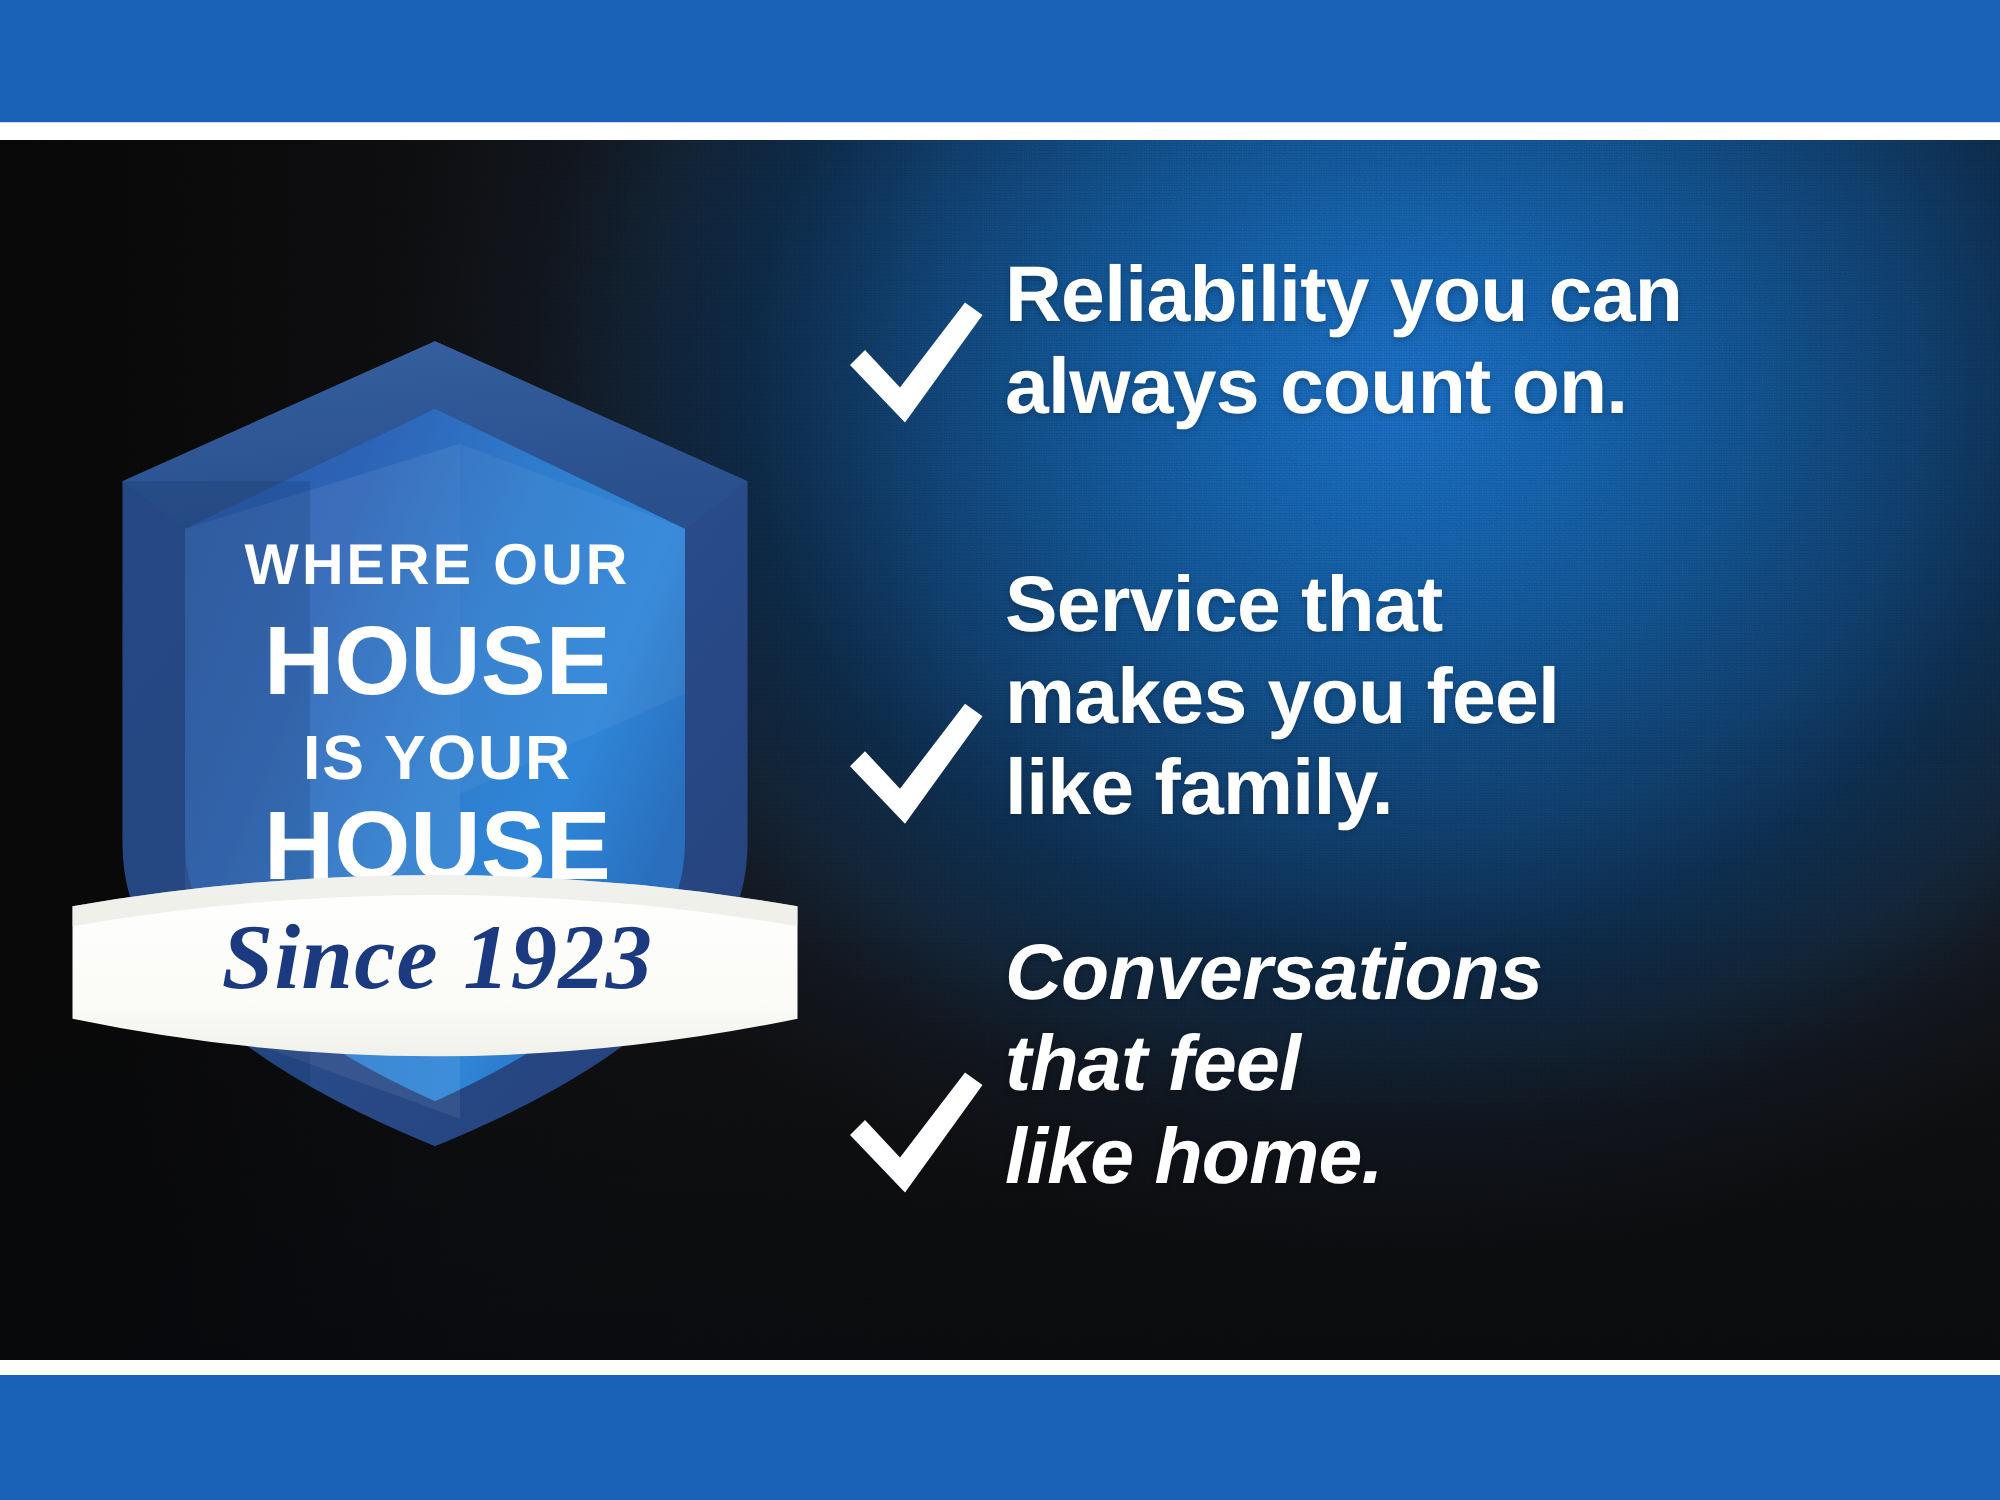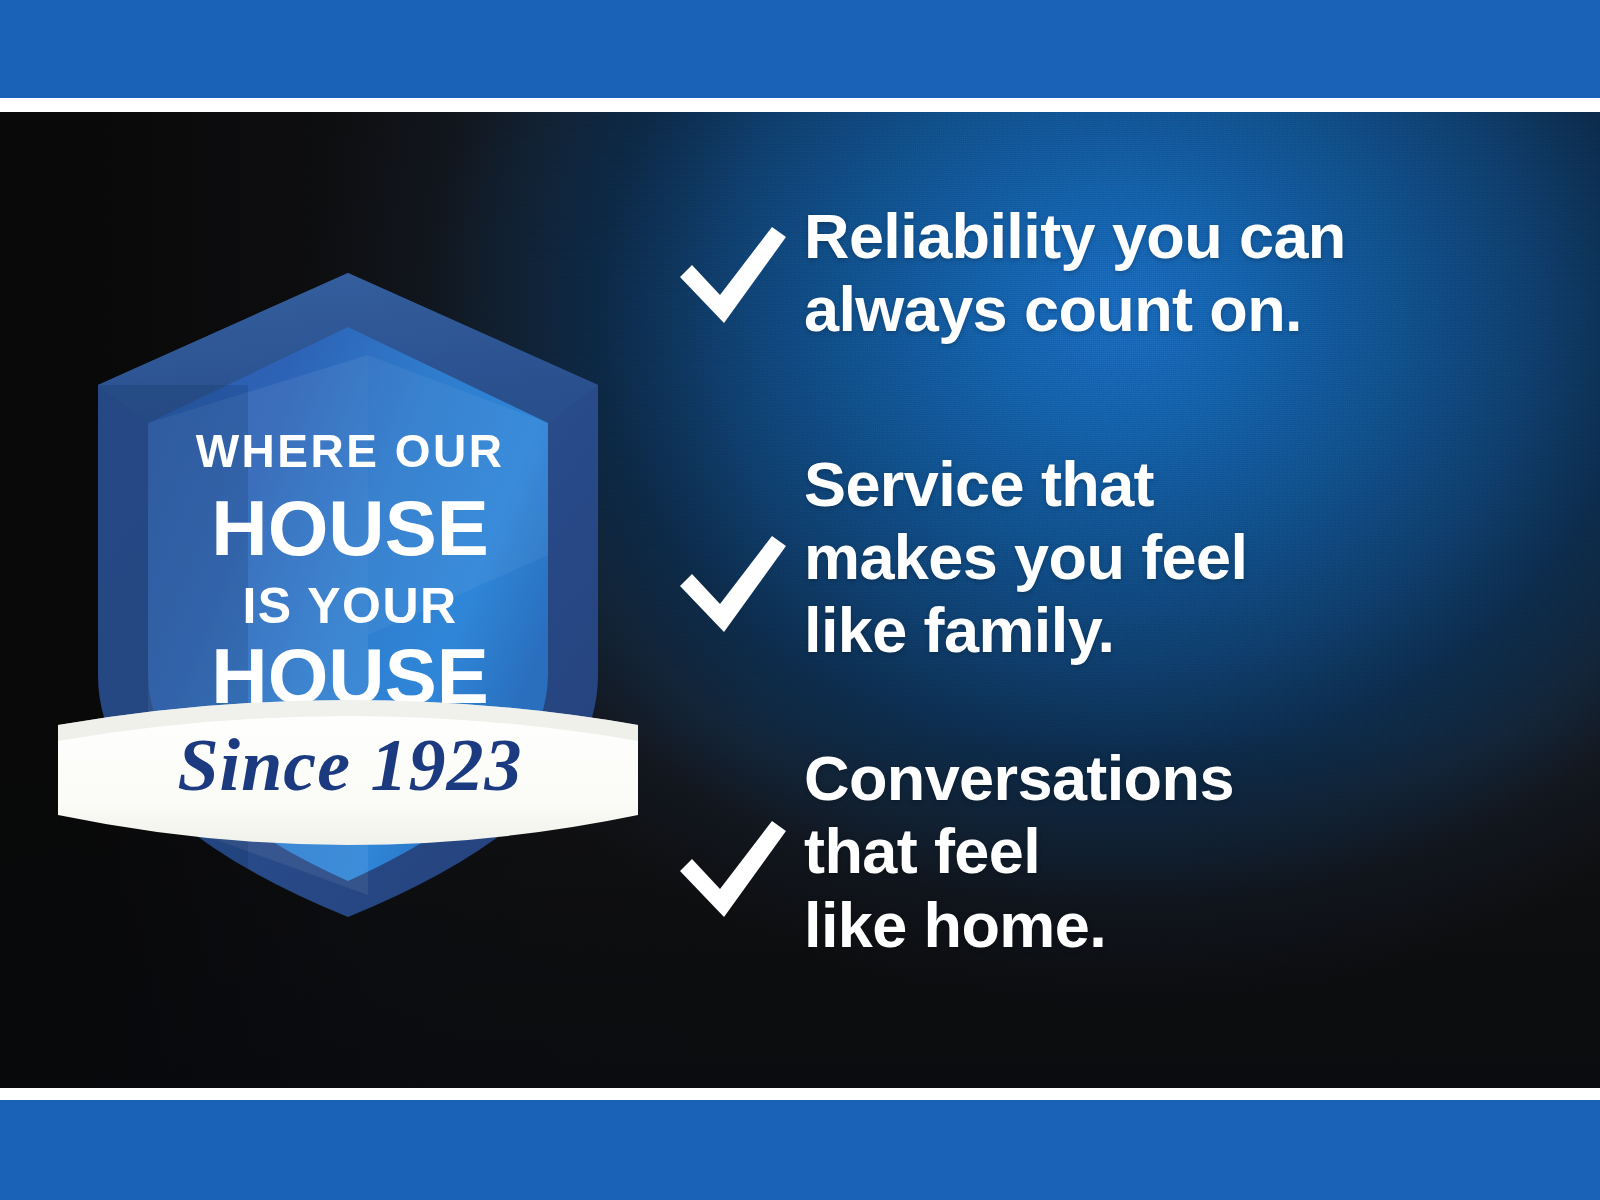--- a/index.html
+++ b/index.html
@@ -135,24 +135,24 @@
 
   
   #bullets {
     position: absolute;
     left: 672px;
     top: 88px;
     width: 880px;
   }
   .bullet {
     display: flex;
-    align-items: center;
+    align-items: flex-end;
     margin-bottom: 96px;
   }
-  .bullet:last-child { margin-bottom: 0; }
+  .bullet:last-child { margin-bottom: 0; font-style: italic; }
 
   .check-wrap {
     flex: 0 0 auto;
     width: 132px;
     padding-top: 6px;
   }
   .check-wrap svg { display: block; width: 120px; height: 110px; }
 
   .bullet-text {
     flex: 1 1 auto;

